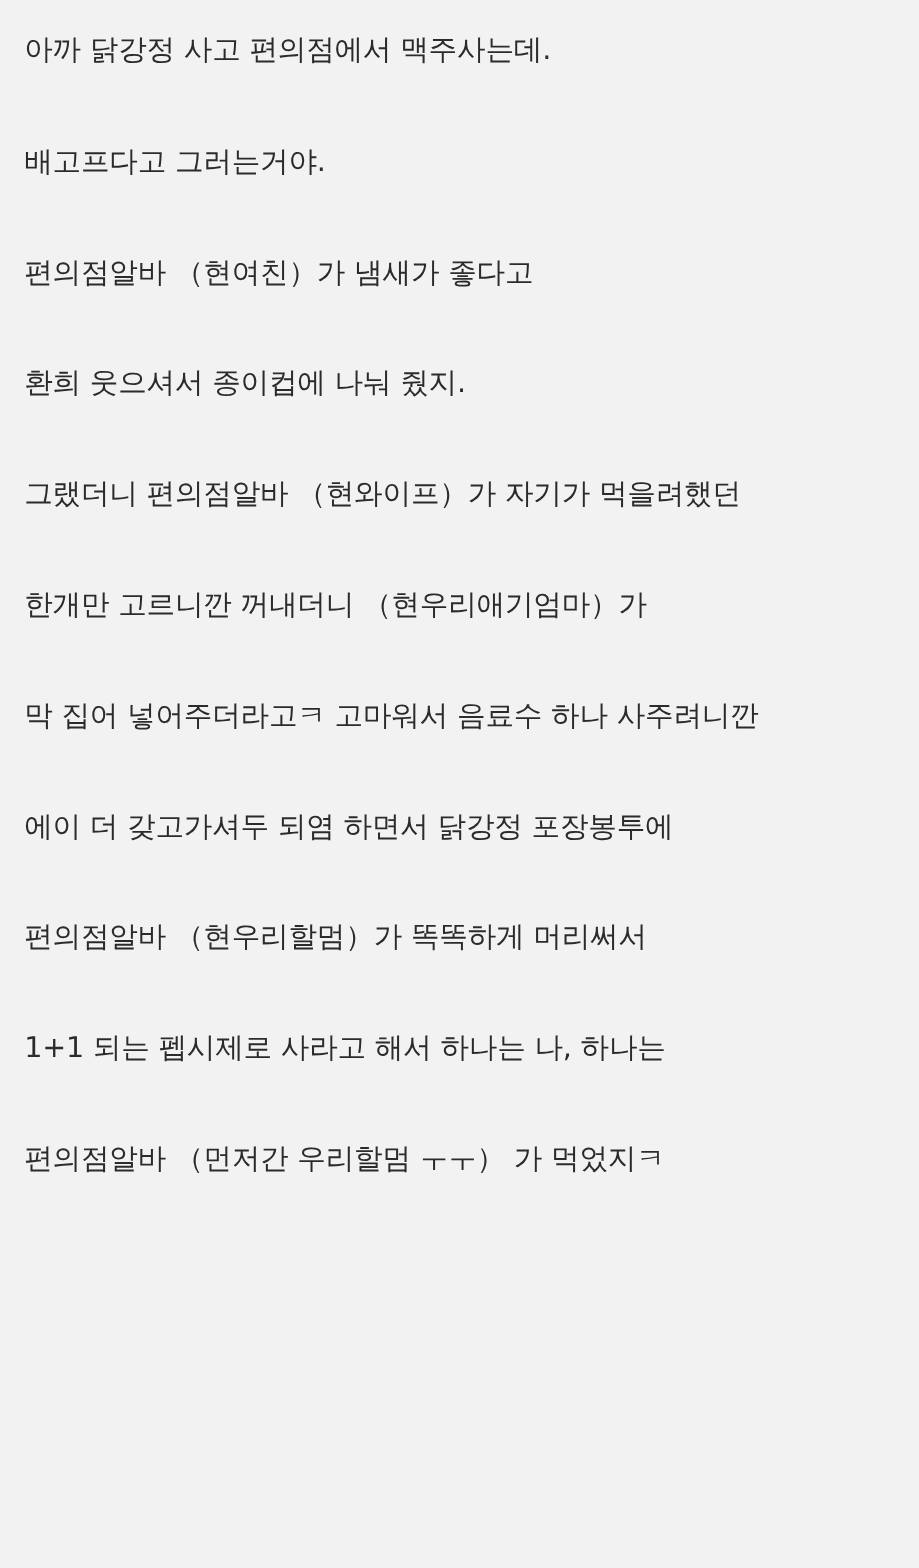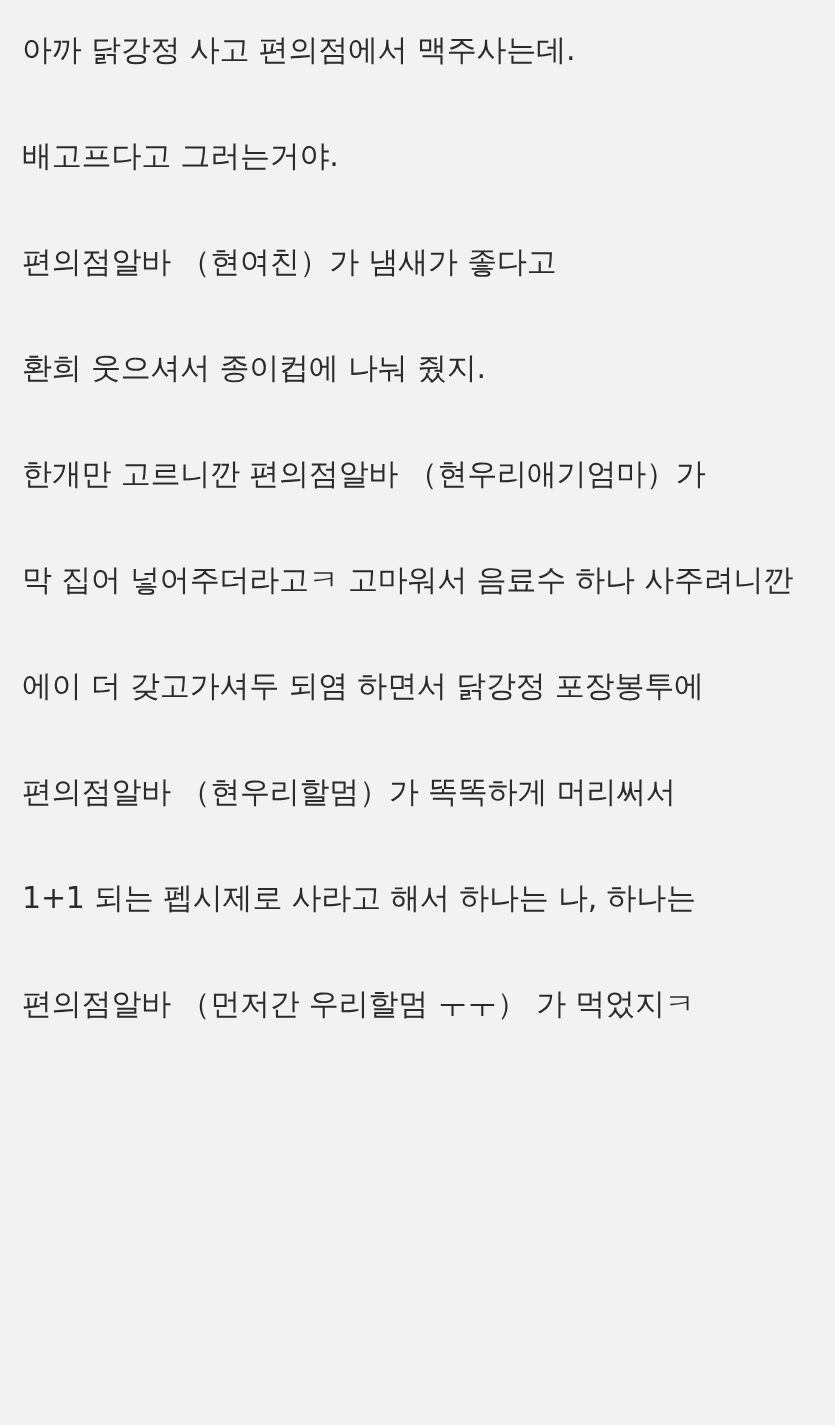--- a/index.html
+++ b/index.html
@@ -14,21 +14,21 @@
   }
   .page {
     width: 835px;
     min-height: 1425px;
     box-sizing: border-box;
     background: #f2f2f2;
     padding: 18px 22px 20px 22px;
   }
   .para {
     color: #2b2b2b;
-    font-size: 30px;
+    font-size: 26px;
     line-height: 1.30;
     letter-spacing: -0.2px;
     margin: 0 0 67px 0;
     white-space: pre-wrap;
     word-break: keep-all;
   }
   .para:first-child {
     margin-top: 12px;
   }
   .para:last-child {
@@ -36,19 +36,20 @@
   }
 </style>
 </head>
 <body>
 
 <div class="page">
   <p class="para">아까 닭강정 사고 편의점에서 맥주사는데.</p>
   <p class="para">배고프다고 그러는거야.</p>
   <p class="para">편의점알바 （현여친）가 냄새가 좋다고</p>
   <p class="para">환희 웃으셔서 종이컵에 나눠 줬지.</p>
-  <p class="para">한개만 고르니깐 편의점알바 （현우리애기엄마）가</p>
+  <p class="para">그랬더니 편의점알바 （현와이프）가 자기가 먹을려했던</p>
+  <p class="para">한개만 고르니깐 꺼내더니 （현우리애기엄마）가</p>
   <p class="para">막 집어 넣어주더라고ㅋ 고마워서 음료수 하나 사주려니깐</p>
   <p class="para">에이 더 갖고가셔두 되염 하면서 닭강정 포장봉투에</p>
   <p class="para">편의점알바 （현우리할멈）가 똑똑하게 머리써서</p>
   <p class="para">1+1 되는 펩시제로 사라고 해서 하나는 나, 하나는</p>
   <p class="para">편의점알바 （먼저간 우리할멈 ㅜㅜ） 가 먹었지ㅋ</p>
 </div>
 
 </body></html>

